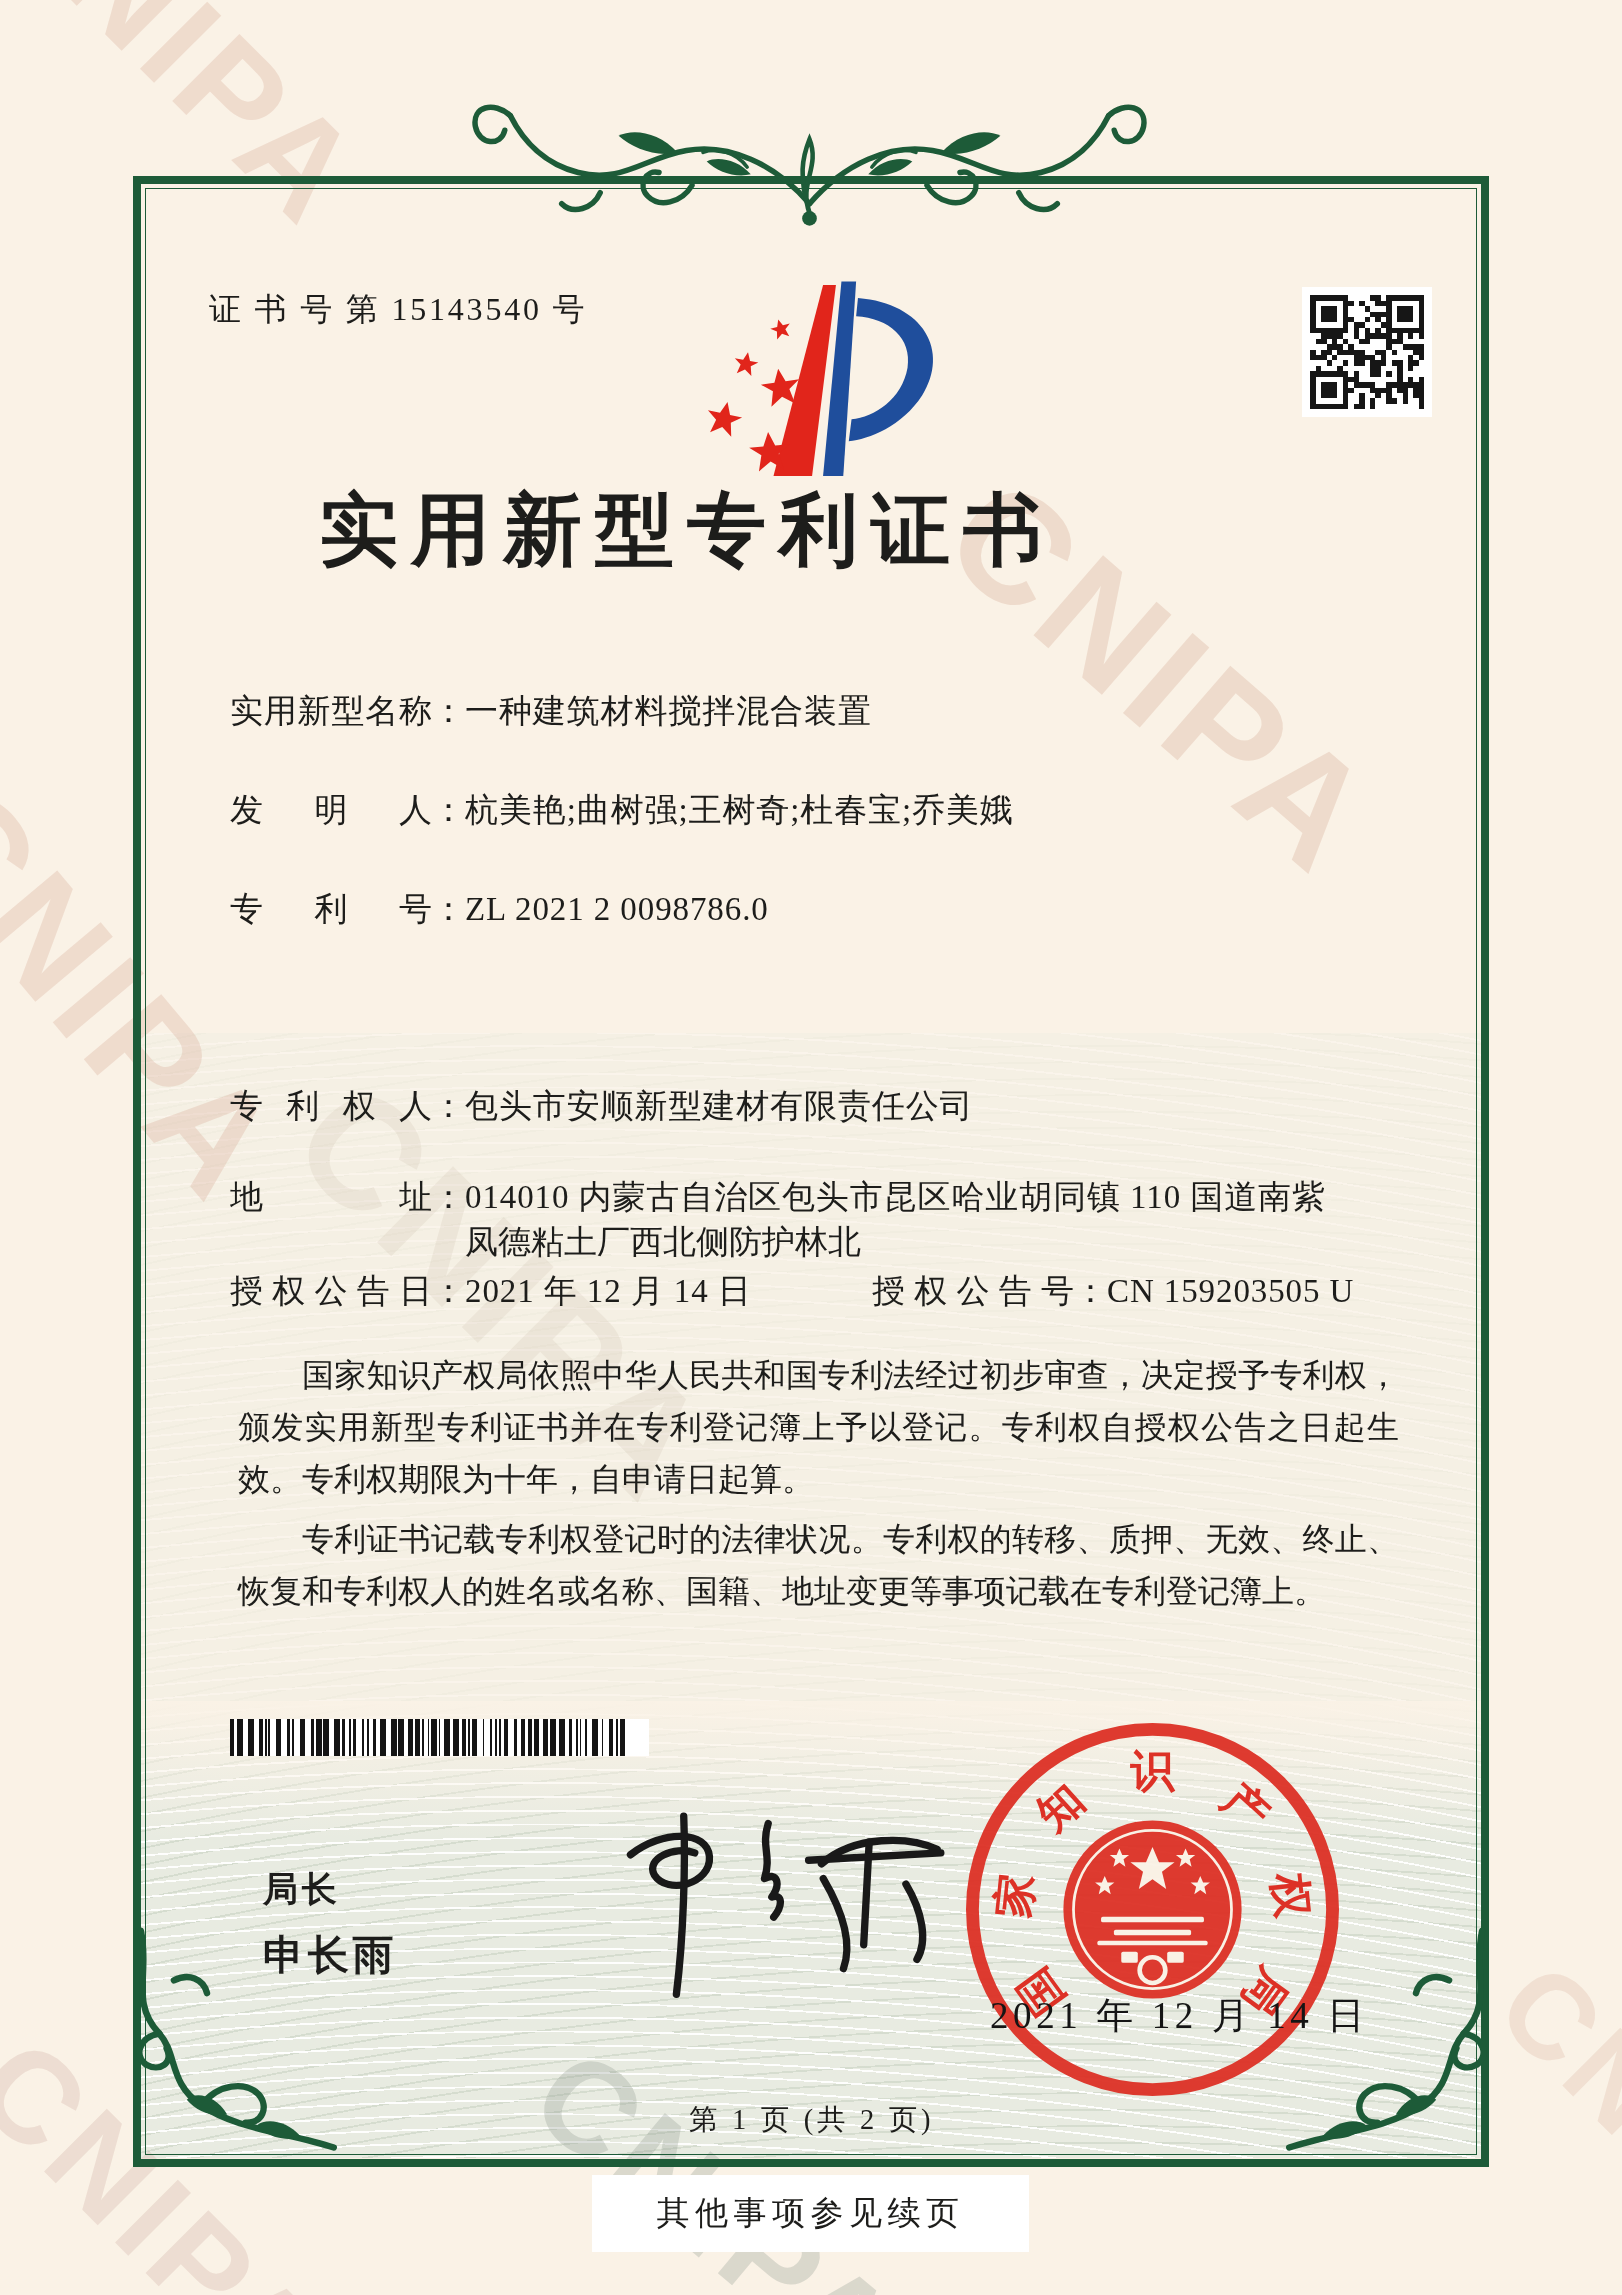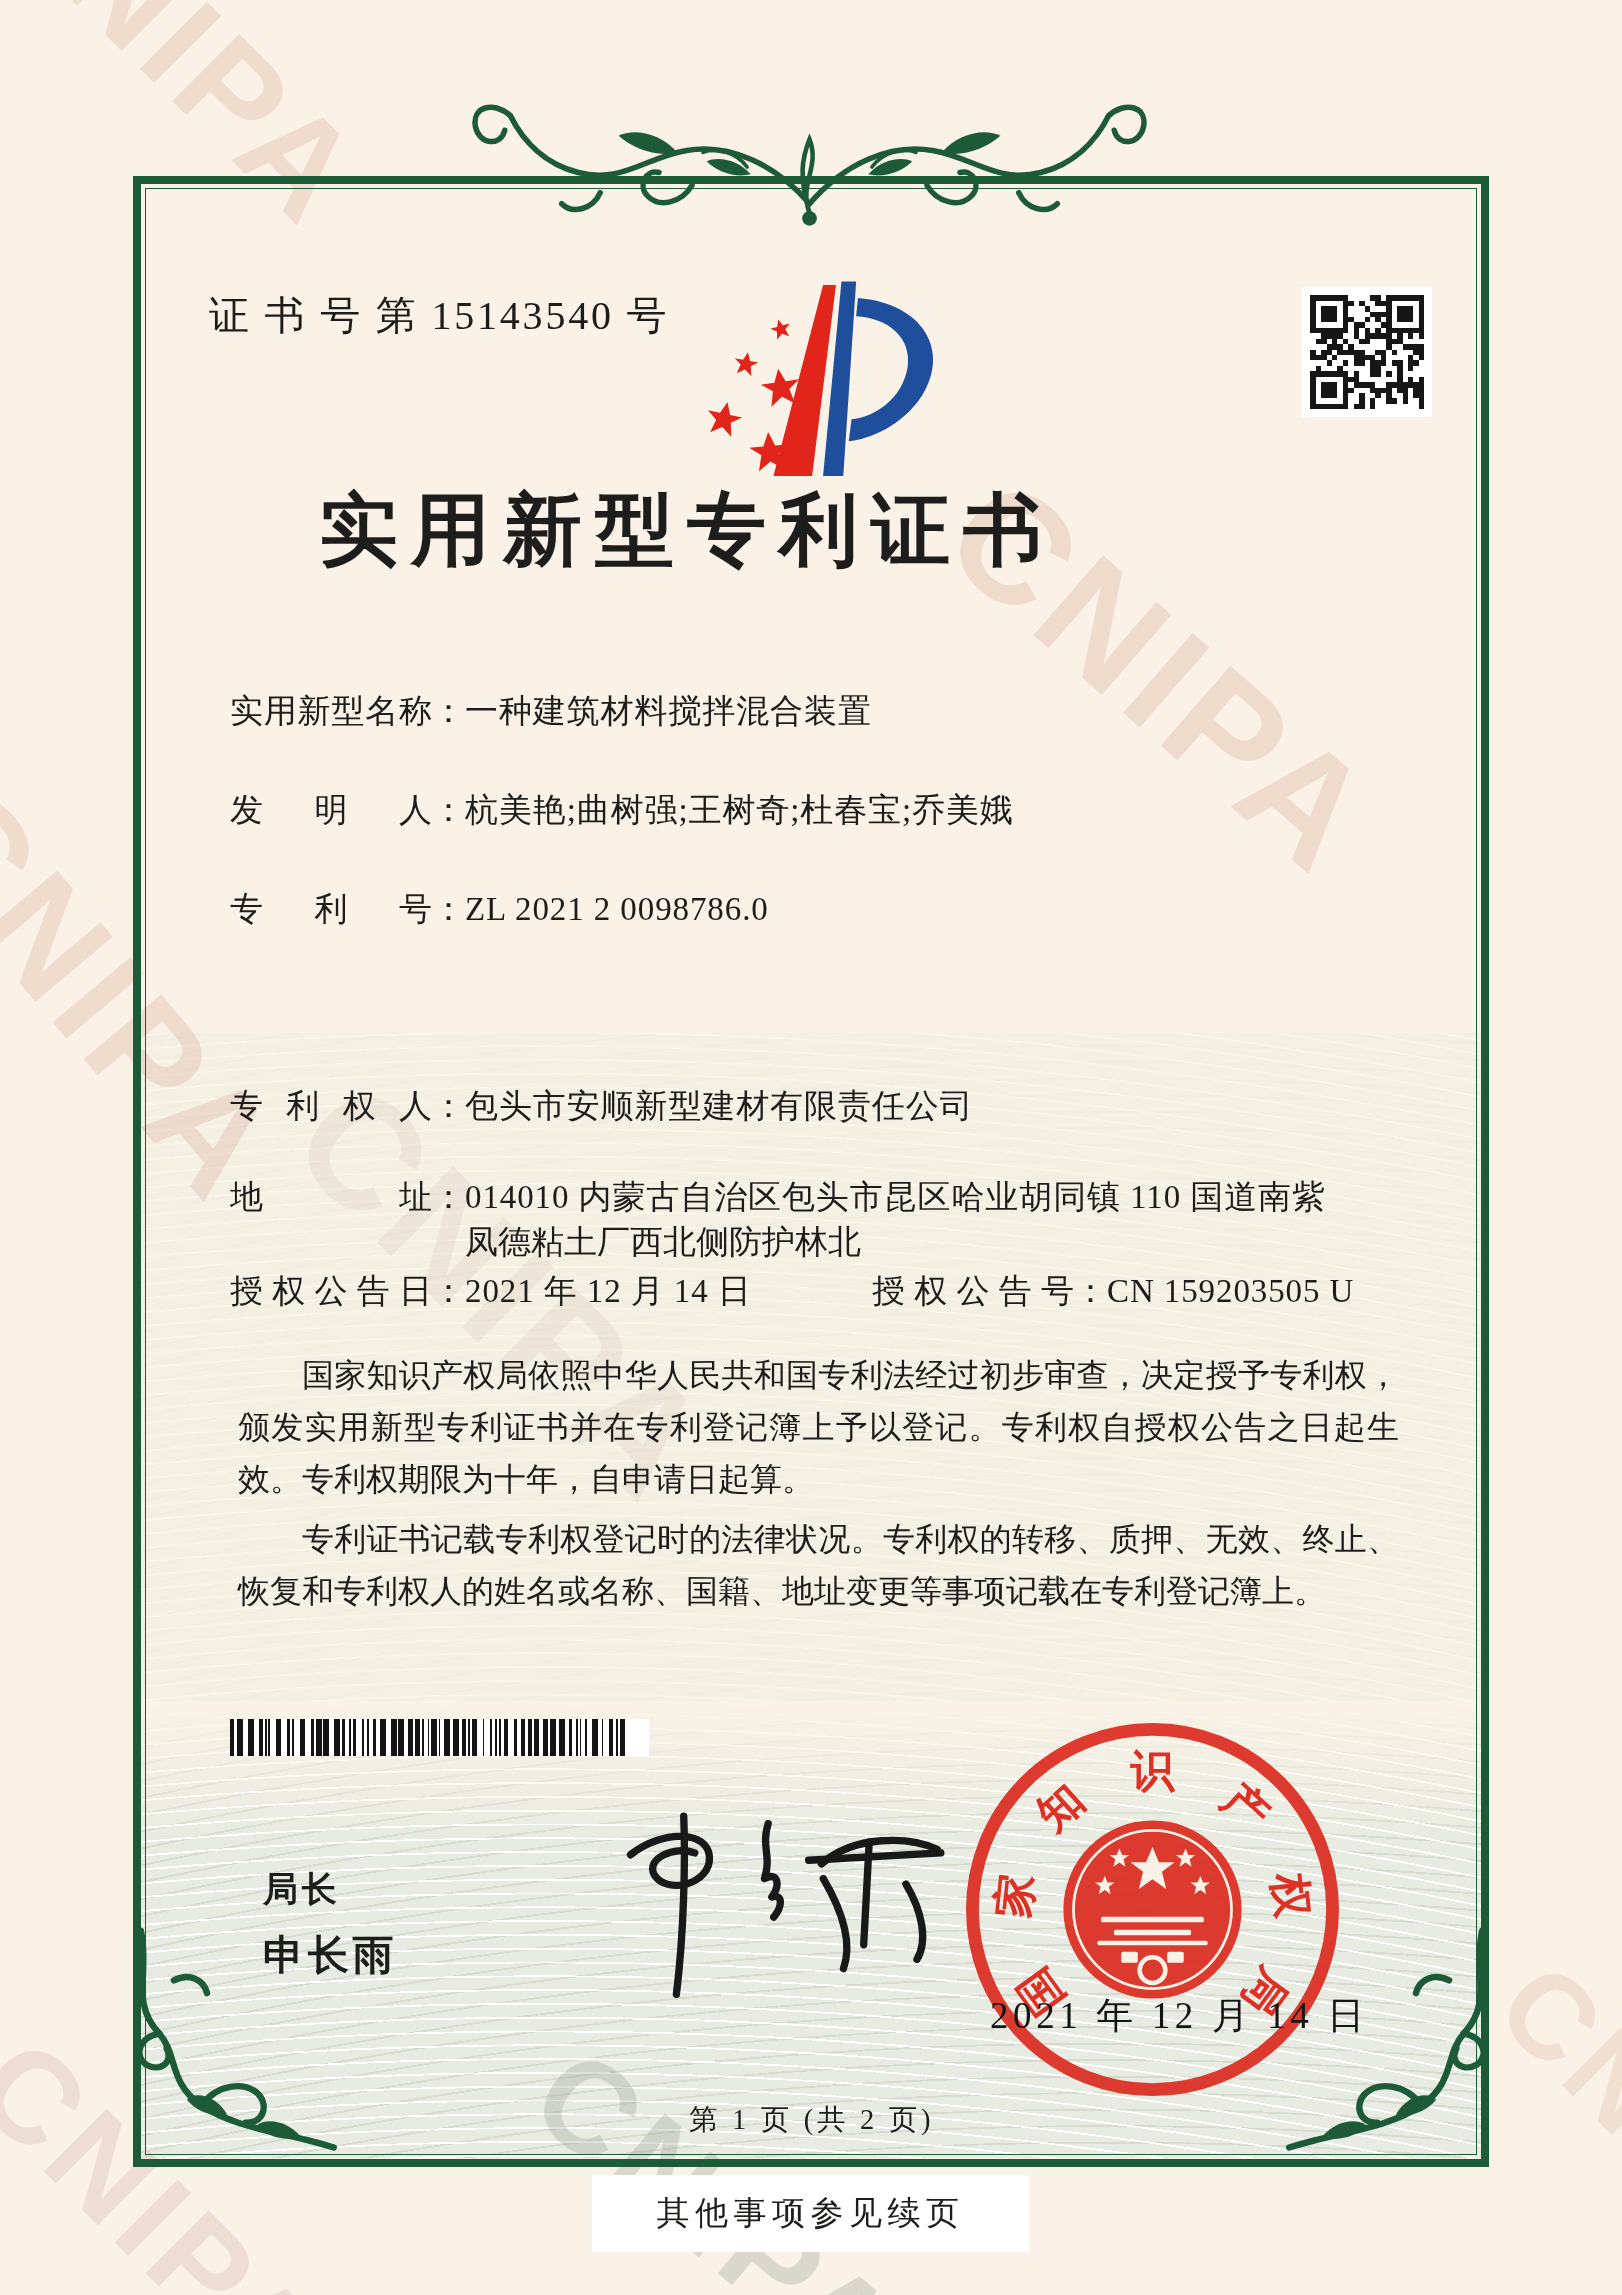--- a/index.html
+++ b/index.html
@@ -33,21 +33,21 @@
     position:absolute; left:133px; top:176px; width:1356px; height:1991px;
     border:8.3px solid #1d5b38; z-index:2; box-sizing:border-box; pointer-events:none;
   }
   .frame-inner{
     position:absolute; left:3.7px; top:3.7px; right:3.7px; bottom:3.7px;
     border:1.8px solid #1d5b38;
   }
   .flourish{ position:absolute; z-index:3; pointer-events:none; }
   
   .abs{ position:absolute; z-index:4; }
-  #cert-no{ left:209px; top:288px; font-size:40px; letter-spacing:2.8px; }
+  #cert-no{ left:209px; top:288px; font-size:32px; letter-spacing:2.8px; }
   #logo{ left:678px; top:272px; width:303px; height:219px; }
   #qr{ left:1302px; top:287px; width:130px; height:130px; background:#fff; padding:8.3px; box-sizing:border-box; }
   #qr-grid{ display:grid; width:114px; height:114px; grid-template-columns:repeat(21,1fr); grid-template-rows:repeat(21,1fr); }
   #qr-grid div{ background:transparent; }
   #qr-grid div.d{ background:#161616; }
   #doc-title{ left:0; top:478px; width:1374px; text-align:center;
     font-size:79px; font-weight:700; letter-spacing:13px; }
   .row{ left:230px; white-space:nowrap; font-size:33px; }
   .row .lab{ display:inline-block; width:202px; text-align:justify; text-align-last:justify; vertical-align:top;}
   .row .col{ display:inline-block; width:33px; }

